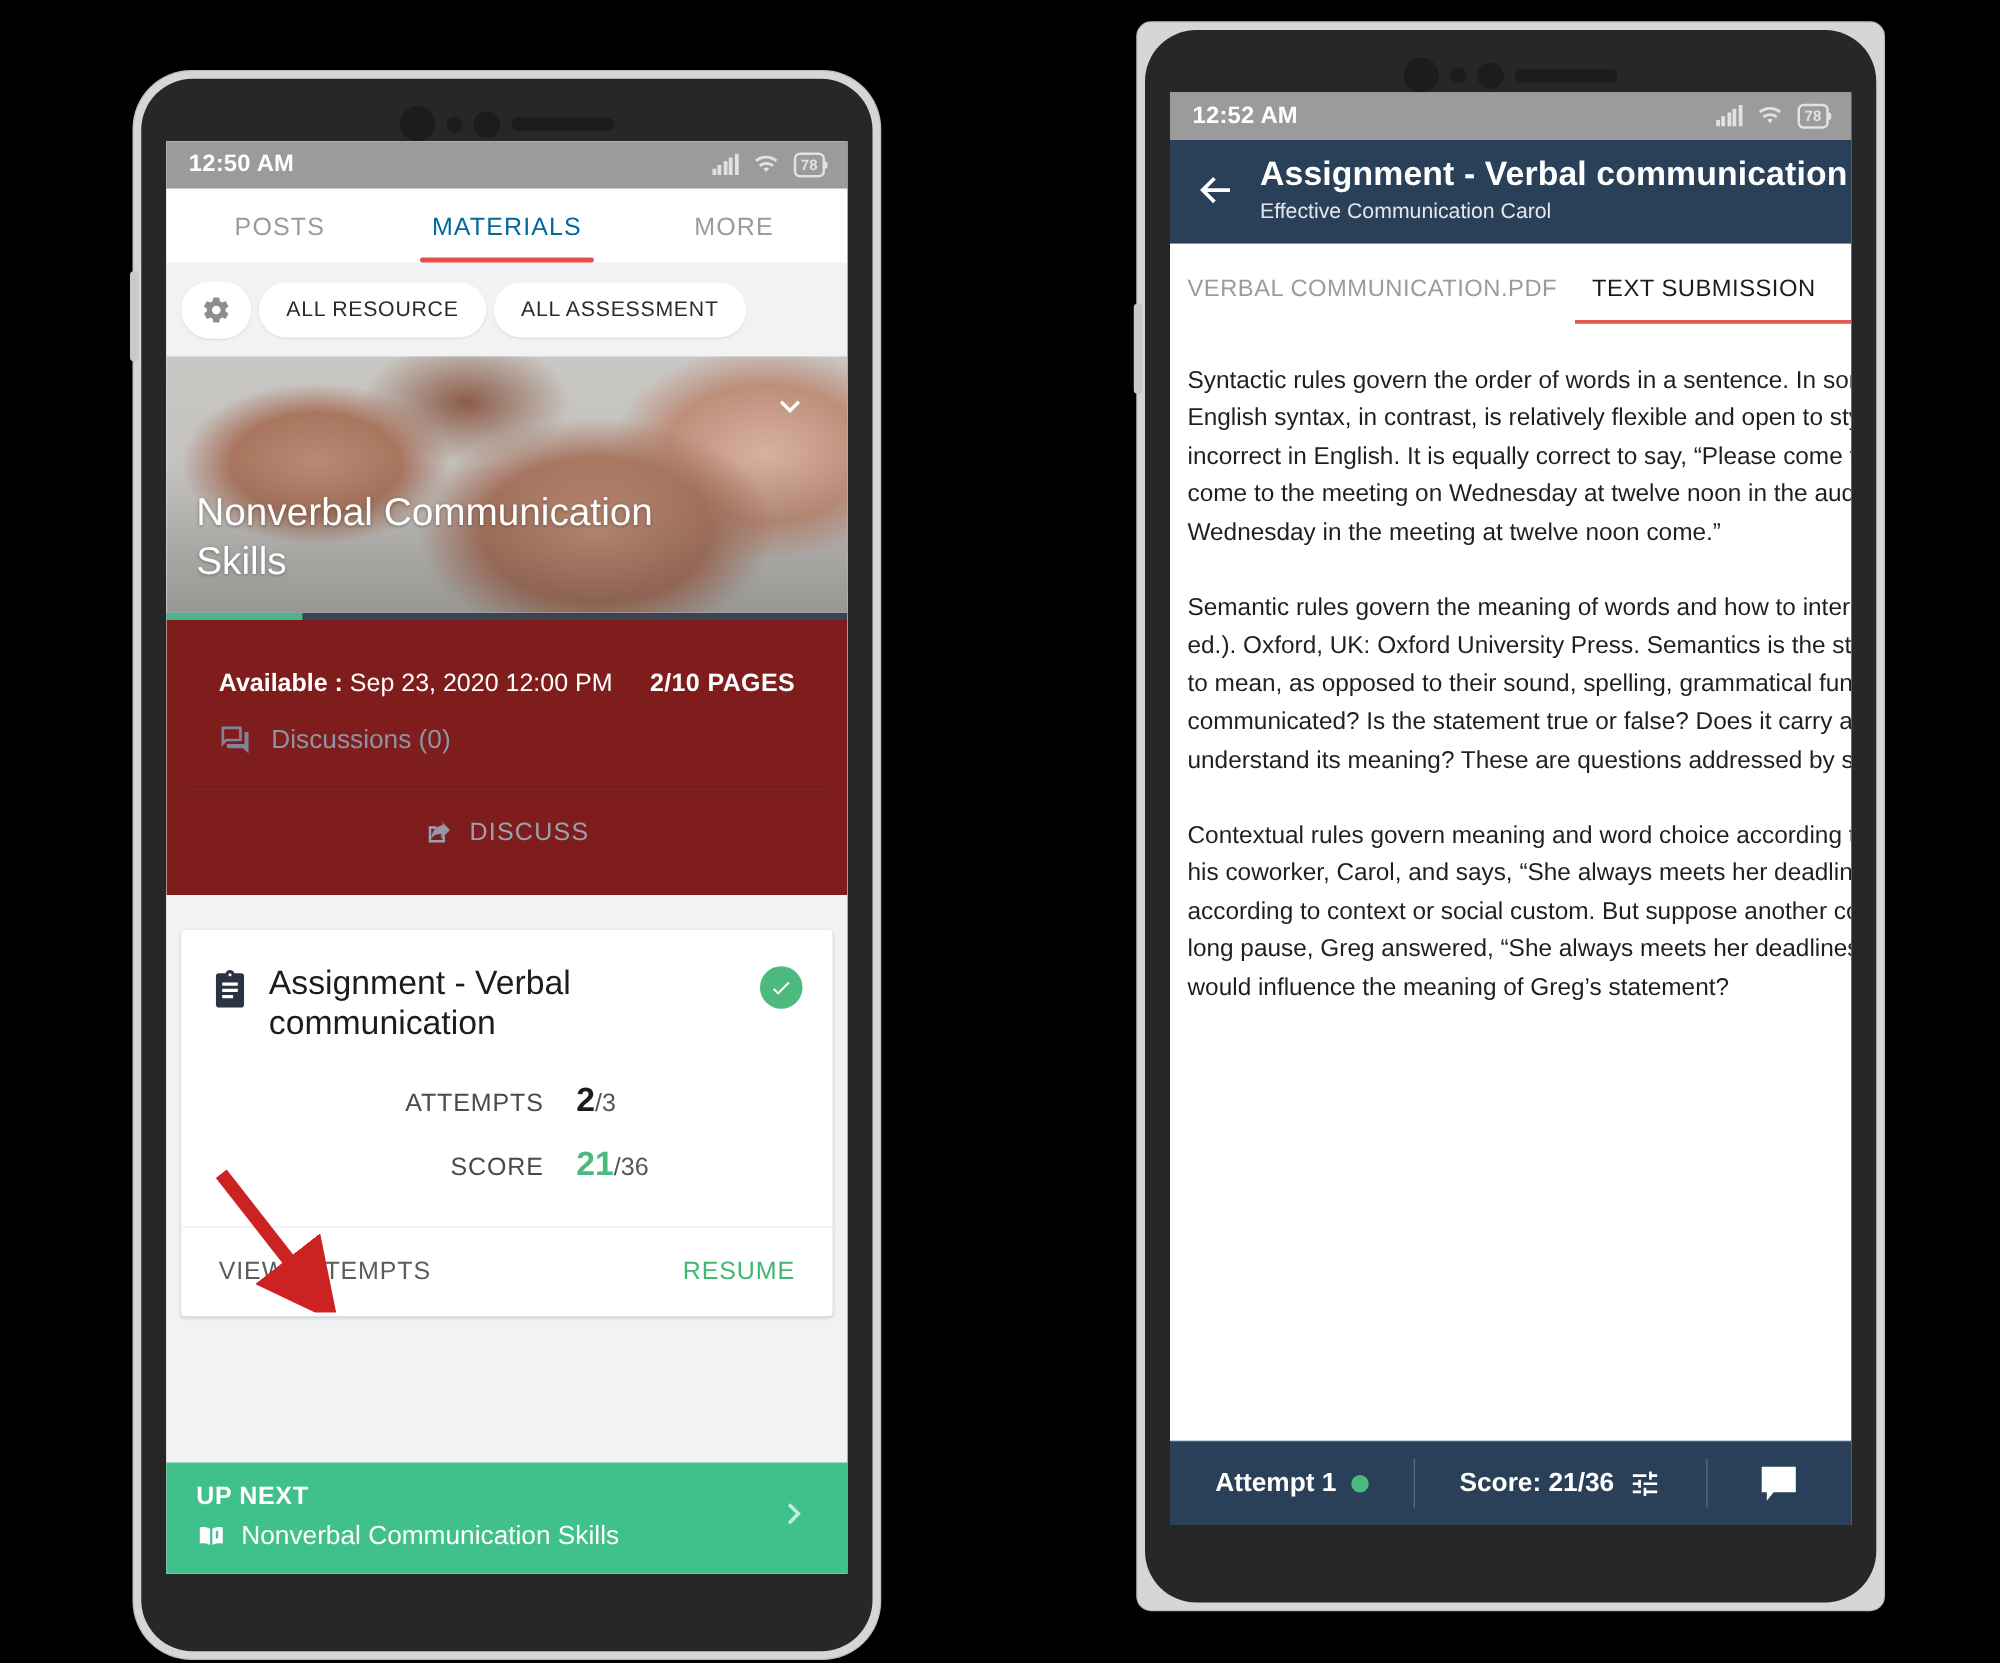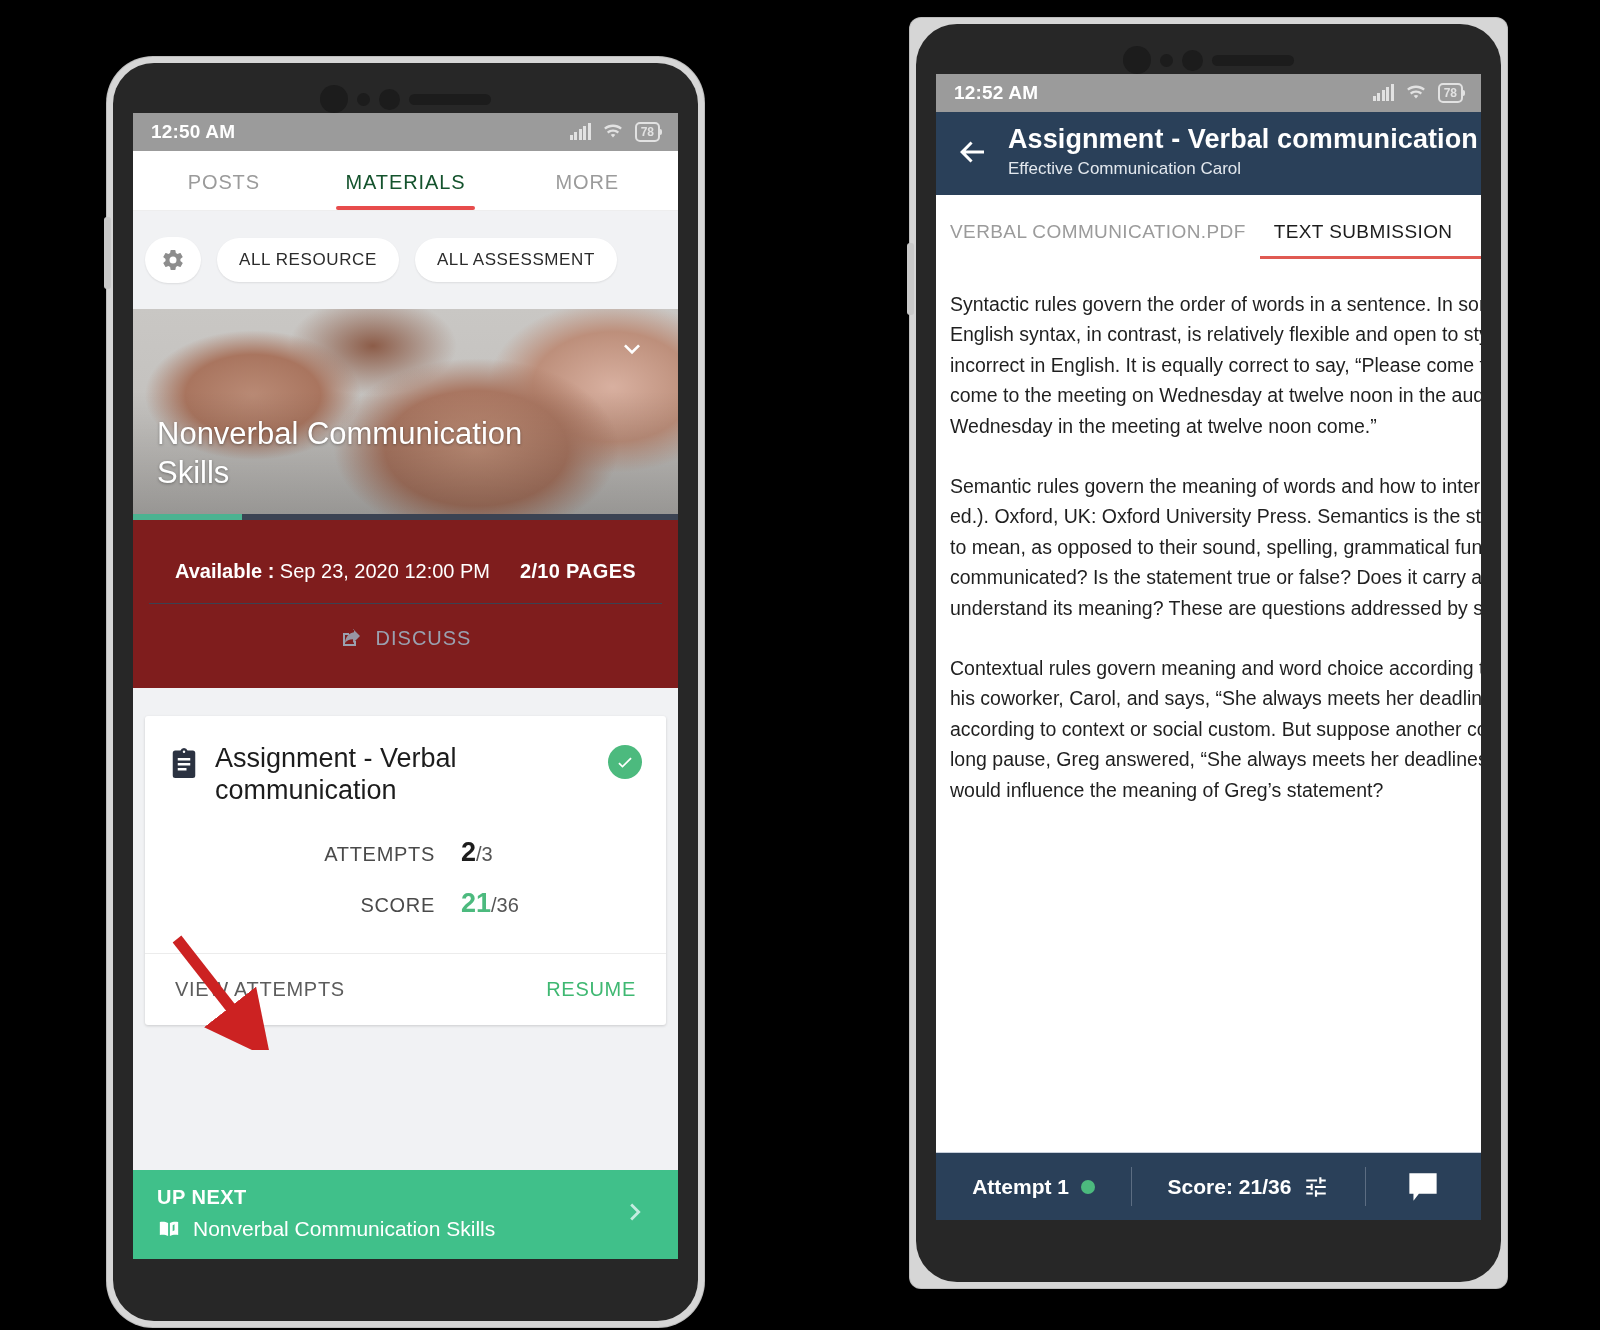--- a/index.html
+++ b/index.html
@@ -65,27 +65,27 @@
 
   
   .tabs {
     display: flex; background: #fff; flex: 0 0 auto;
     border-bottom: 1px solid #eee;
   }
   .tab {
     flex: 1; text-align: center; padding: 20px 0 16px;
     font-size: 20px; letter-spacing: .9px; color: #9b9b9b; position: relative;
   }
-  .tab.active { color: #14532d; font-weight: 500; }
+  .tab.active { color: #0369a1; font-weight: 500; }
   .tab.active::after {
     content: ""; position: absolute; left: 12%; right: 12%; bottom: 0;
     height: 4px; background: #e74c4c; border-radius: 2px;
   }
   .filterbar {
-    background: #f1f2f4; padding: 26px 12px; display: flex; align-items: center; gap: 16px;
+    background: #f1f2f4; padding: 14px 12px; display: flex; align-items: center; gap: 6px;
     flex: 0 0 auto;
   }
   .chip {
     background: #fff; border-radius: 24px; padding: 12px 22px;
     font-size: 17px; letter-spacing: .6px; color: #2b2b2b; white-space: nowrap;
     box-shadow: 0 1px 2px rgba(0,0,0,.09);
   }
   .chip.gear { padding: 11px 16px; display: flex; align-items: center; }
   .gear-svg { width: 24px; height: 24px; fill: #8d8d8d; display: block; }
 
@@ -280,20 +280,26 @@
             <div class="progress">
               <i style="width:20%"></i>
             </div>
             <div class="card-dark">
               <div class="row-avail">
                 <div class="avail-text">
                   <b>Available :</b>
                   <span>Sep 23, 2020 12:00 PM</span>
                 </div>
                 <div class="pages">2/10 PAGES</div>
+              </div>
+              <div class="row-disc">
+                <svg class="disc-icon" viewBox="0 0 24 24">
+                    <path d="M15 4v7H5.2L4 12.2V4h11m1-2H3a1 1 0 00-1 1v14l4-4h10a1 1 0 001-1V3a1 1 0 00-1-1zm5 4h-2v9H6v2a1 1 0 001 1h11l4 4V7a1 1 0 00-1-1z"></path>
+                  </svg>
+                <span class="disc-label">Discussions (0)</span>
               </div>
               <div class="divider-dark"></div>
               <div class="discuss-btn">
                 <svg class="share-icon" viewBox="0 0 24 24">
                     <path d="M14 3v3.2C8.5 7 5.5 10.9 5 17c1.5-2.5 4-3.8 8-3.8V17l7-7-7-7z" opacity=".92"></path>
                     <path d="M3 7v13h13v-5h-2v3H5V9h4V7H3z"></path>
                   </svg>
                 <span>DISCUSS</span>
               </div>
             </div>

